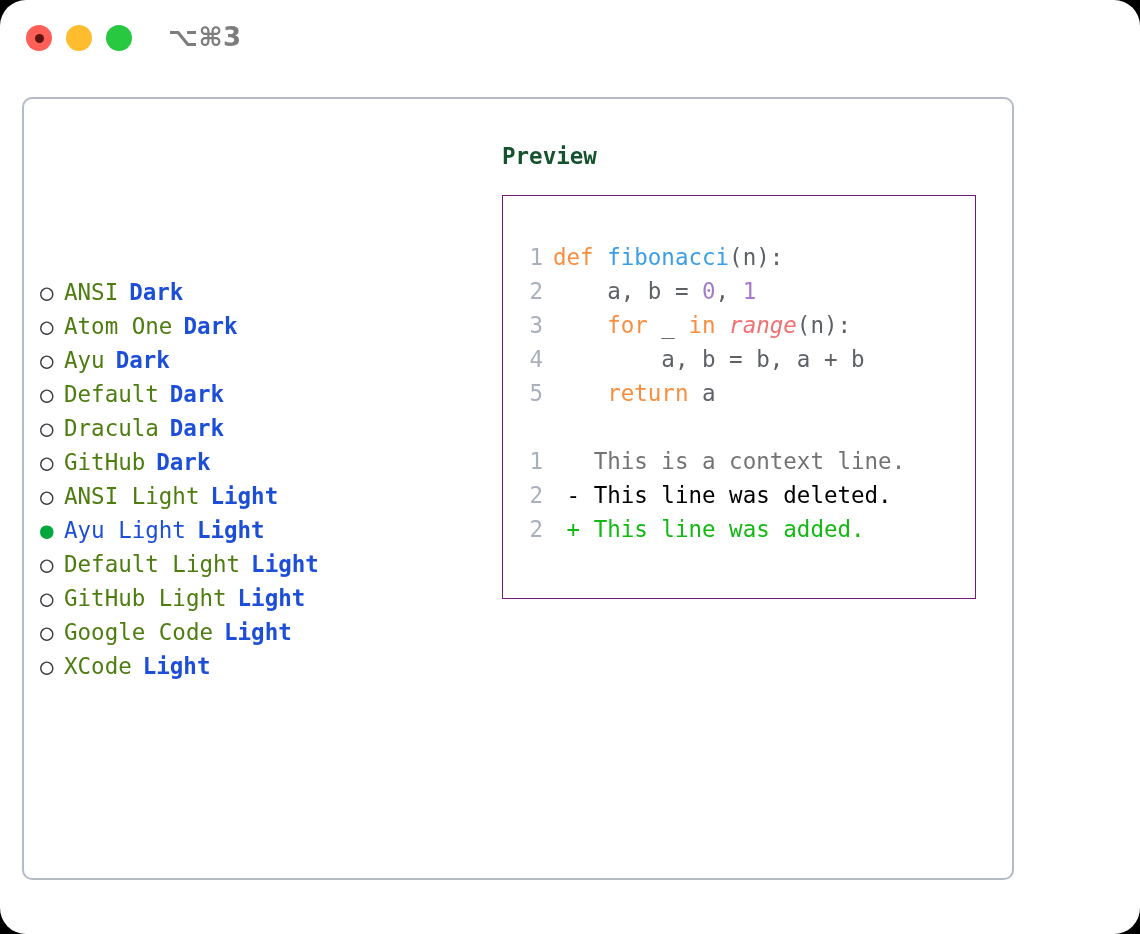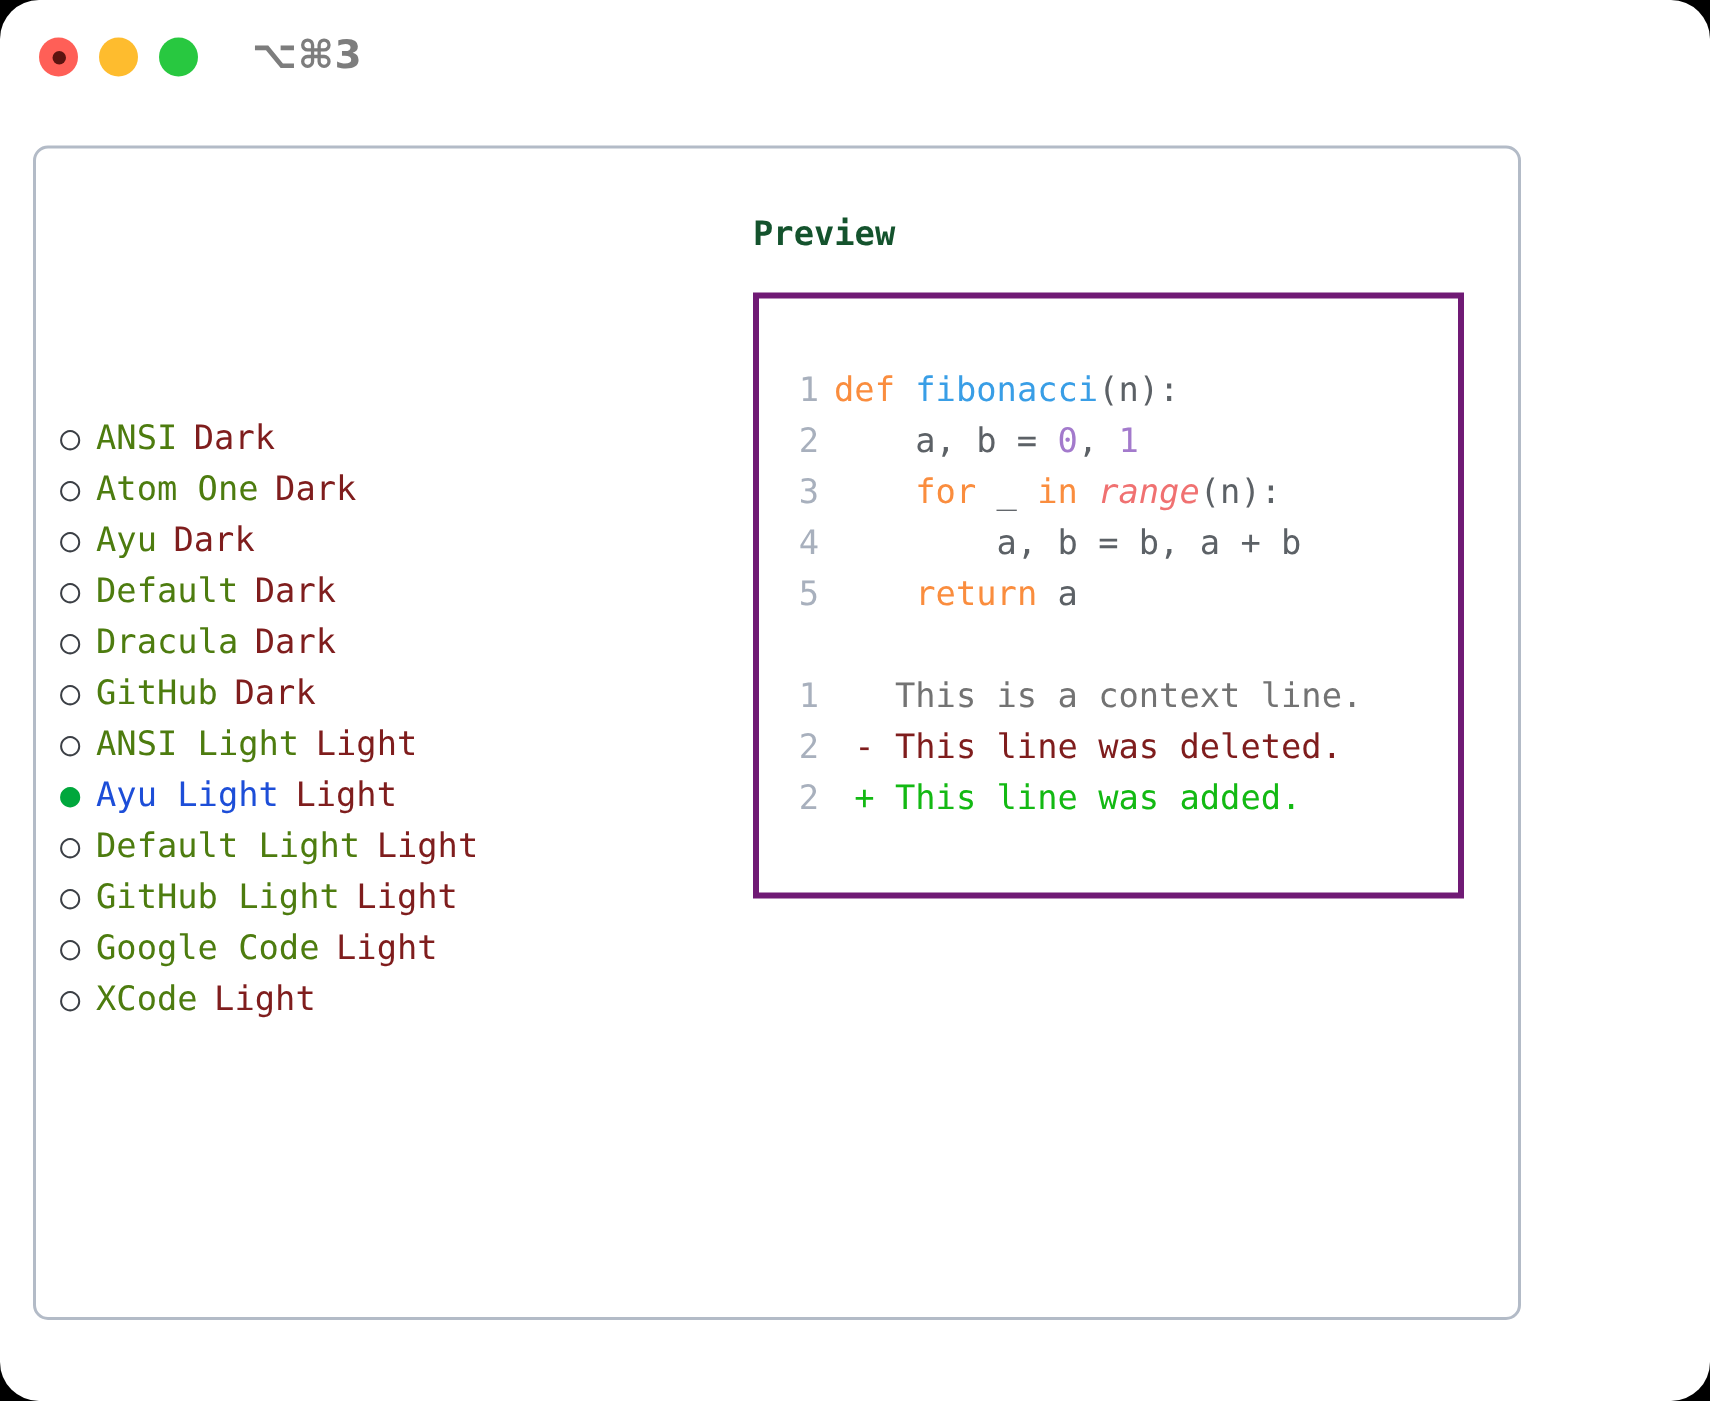--- a/index.html
+++ b/index.html
@@ -119,41 +119,41 @@
   .marker {
     display: inline-block;
     width: 24px;
     flex: 0 0 24px;
     text-align: left;
     color: #3b3f45;
   }
   .marker.sel { color: #00a73c; }
   .opt-label { color: #4d7c0f; }
   .opt-row.selected .opt-label { color: #1d4ed8; }
-  .opt-variant { color: #7f1d1d; margin-left: 11px; }
+  .opt-variant { color: #1d4ed8; margin-left: 11px; font-weight: bold; }
 
   
   .right-col {
     position: absolute;
     left: 478px;
     top: 40px;
     width: 490px;
   }
   .preview-title {
     font-weight: bold;
     color: #14532d;
     font-size: 22.5px;
     line-height: 34px;
     font-family: "DejaVu Sans Mono", "Liberation Mono", monospace;
   }
   .code-box {
     margin-top: 22px;
     width: 474px;
     height: 404px;
-    border: 4px solid #701a75;
+    border: 1px solid #701a75;
     box-sizing: border-box;
     background: #ffffff;
     position: relative;
   }
   .code-inner {
     position: absolute;
     left: 12px;
     top: 44px;
     font-family: "DejaVu Sans Mono", "Liberation Mono", monospace;
     font-size: 22.5px;
@@ -167,21 +167,21 @@
     text-align: right;
     color: #a8b0bd;
     margin-right: 10px;
   }
   .tok-kw   { color: #fa8d3e; }
   .tok-fn   { color: #399ee6; }
   .tok-num  { color: #a37acc; }
   .tok-bi   { color: #f07171; font-style: italic; }
   .tok-txt  { color: #5c6166; }
   .tok-ctx  { color: #737373; }
-  .tok-del  { color: #7f1d1d; }
+  .tok-del  { color: #000000; }
   .tok-add  { color: #13b913; }
 </style>
 </head>
 <body>
 
 <div class="window">
 
   <div class="titlebar">
     <div class="lights">
       <div class="light red"></div>

